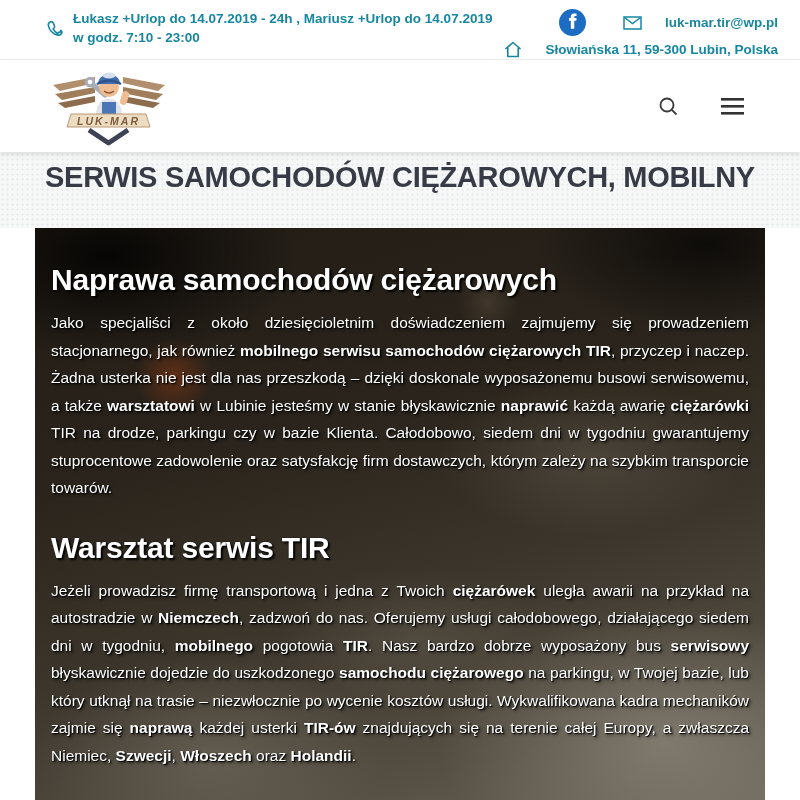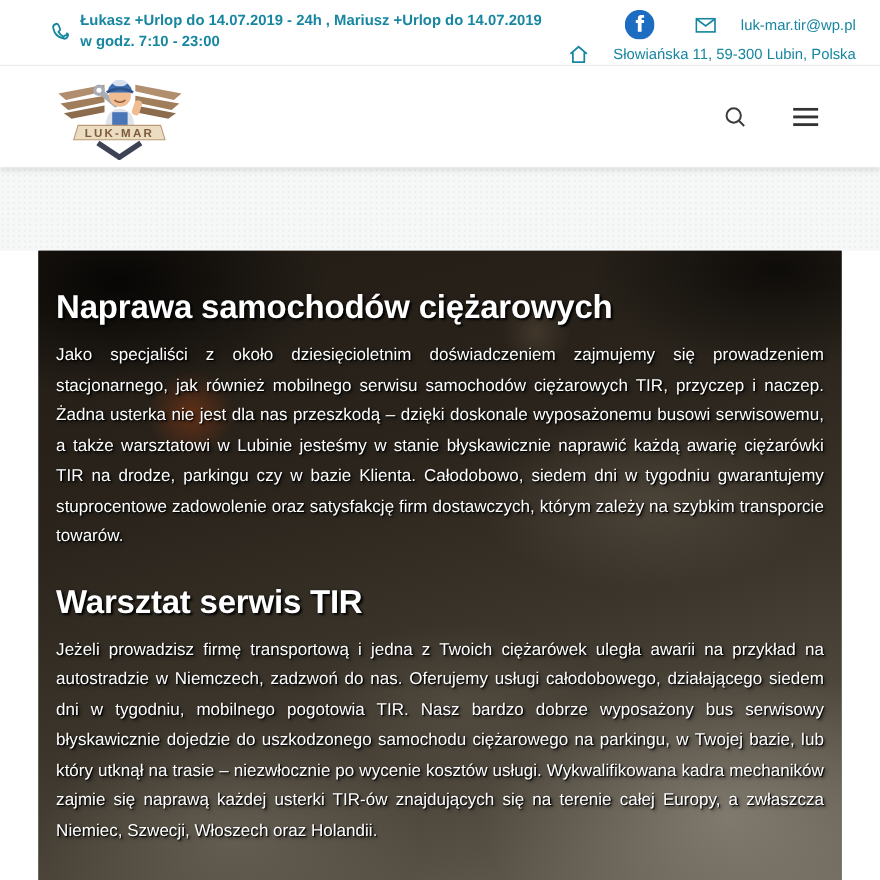--- a/index.html
+++ b/index.html
@@ -16,28 +16,29 @@
   
   .topbar{
     height:60px;padding:9px 22px 0 45px;background:#fff;
     border-bottom:1px solid #ededed;
     display:flex;justify-content:space-between;align-items:flex-start;
   }
   .topbar-left{display:flex;align-items:center;gap:9px;}
   .phone-lines{color:var(--accent);font-size:13.5px;font-weight:bold;line-height:19px;}
   .topbar-right{display:flex;flex-direction:column;align-items:flex-end;gap:5px;}
   .tb-row{display:flex;align-items:center;gap:23px;color:var(--accent);
-          font-size:13.5px;font-weight:normal;}
+          font-size:13.5px;font-weight:bold;}
   .fb-wrap{margin-right:14px;display:flex;align-items:center;}
   .icon{display:inline-flex;flex:none;}
   
   .header{
     height:92px;background:#fff;display:flex;align-items:center;
     padding:0 50px;position:relative;z-index:2;
     box-shadow:0 3px 5px rgba(0,0,0,0.09);
+    font-style:italic;
   }
   .logo{width:118px;height:84px;cursor:pointer;}
   .header-spacer{flex:1;}
   .hdr-btn{background:none;border:none;padding:6px;cursor:pointer;display:flex;align-items:center;}
   .menu-gap{width:30px;}
   
   .title-strip{
     height:76px;background:#f6f7f7;padding-top:8px;
     background-image:radial-gradient(rgba(50,55,65,0.055) 1px, transparent 1.3px);
     background-size:5px 5px;
@@ -66,21 +67,21 @@
     color:#fff;font-size:30px;line-height:38px;font-weight:bold;
     margin:27px 0 10px;letter-spacing:-0.2px;
     text-shadow:2px 2px 2px rgba(0,0,0,0.9),0 0 2px rgba(0,0,0,0.6);
   }
   .section-heading:first-child{margin-top:31px;}
   .section-paragraph{
     color:#fff;font-size:15.5px;line-height:27.5px;text-align:justify;
     margin:0 0 12px;
     text-shadow:1px 1px 1px rgba(0,0,0,0.95),2px 2px 3px rgba(0,0,0,0.65);
   }
-  .section-paragraph b{font-weight:normal;}
+  .section-paragraph b{font-weight:bold;}
 </style>
 </head>
 <body>
 
 <div class="topbar">
   <div class="topbar-left">
     <span class="icon">
       <svg width="19" height="19" viewBox="0 0 20 20">
         <path d="M16.9 13.9c-.9-.45-2-.25-2.7.5l-.75.85c-2.1-1.1-3.8-2.8-4.9-4.9l.85-.75c.75-.7.95-1.8.5-2.7L8.6 4.1c-.55-1.1-1.85-1.55-2.95-1.05-1.45.65-2.4 2.2-2.1 3.75 1 5.2 5 9.2 10.2 10.2 1.55.3 3.1-.65 3.75-2.1.5-1.1.05-2.4-1.05-2.95z" fill="none" stroke="#1786a0" stroke-width="1.7" stroke-linejoin="round"></path>
       </svg>
@@ -170,20 +171,21 @@
         <rect x="0" y="0" width="23" height="2.6" fill="#333"></rect>
         <rect x="0" y="7" width="23" height="2.6" fill="#333"></rect>
         <rect x="0" y="14" width="23" height="2.6" fill="#333"></rect>
       </svg>
     </span>
   </button>
 </div>
 
 <div class="title-strip">
   <h1 class="page-title">
+    <span>SERWIS SAMOCHODÓW CIĘŻAROWYCH, MOBILNY</span>
   </h1>
 </div>
 
 <div class="content" id="content-root">
     <h2 class="section-heading">Naprawa samochodów ciężarowych</h2>
     <p class="section-paragraph"><span>Jako specjaliści z około dziesięcioletnim doświadczeniem zajmujemy się prowadzeniem stacjonarnego, jak również </span><b>mobilnego serwisu samochodów ciężarowych TIR</b><span>, przyczep i naczep. Żadna usterka nie jest dla nas przeszkodą – dzięki doskonale wyposażonemu busowi serwisowemu, a także </span><b>warsztatowi</b><span> w Lubinie jesteśmy w stanie błyskawicznie </span><b>naprawić</b><span> każdą awarię </span><b>ciężarówki</b><span> TIR na drodze, parkingu czy w bazie Klienta. Całodobowo, siedem dni w tygodniu gwarantujemy stuprocentowe zadowolenie oraz satysfakcję firm dostawczych, którym zależy na szybkim transporcie towarów.</span></p>
     <h2 class="section-heading">Warsztat serwis TIR</h2>
     <p class="section-paragraph"><span>Jeżeli prowadzisz firmę transportową i jedna z Twoich </span><b>ciężarówek</b><span> uległa awarii na przykład na autostradzie w </span><b>Niemczech</b><span>, zadzwoń do nas. Oferujemy usługi całodobowego, działającego siedem dni w tygodniu, </span><b>mobilnego</b><span> pogotowia </span><b>TIR</b><span>. Nasz bardzo dobrze wyposażony bus </span><b>serwisowy</b><span> błyskawicznie dojedzie do uszkodzonego </span><b>samochodu ciężarowego</b><span> na parkingu, w Twojej bazie, lub który utknął na trasie – niezwłocznie po wycenie kosztów usługi. Wykwalifikowana kadra mechaników zajmie się </span><b>naprawą</b><span> każdej usterki </span><b>TIR-ów</b><span> znajdujących się na terenie całej Europy, a zwłaszcza Niemiec, </span><b>Szwecji</b><span>, </span><b>Włoszech</b><span> oraz </span><b>Holandii</b><span>.</span></p>
     <h2 class="section-heading">Warsztat TIR</h2>
   </div>

